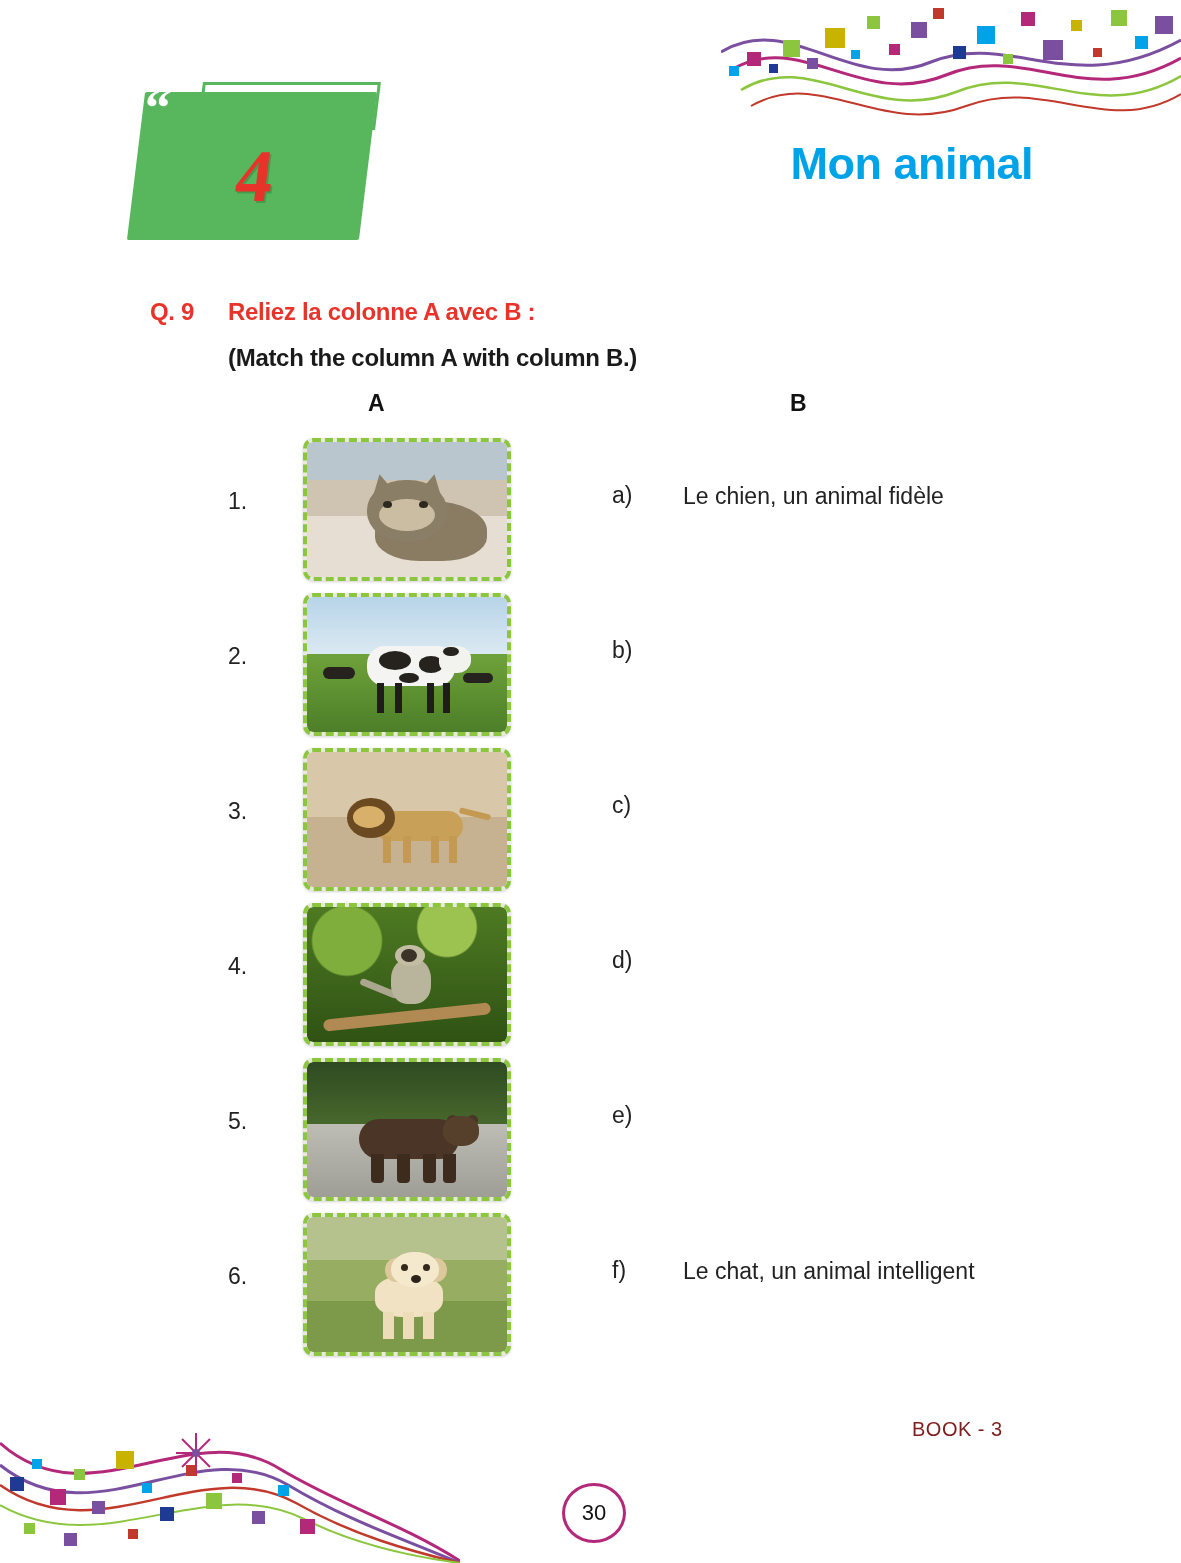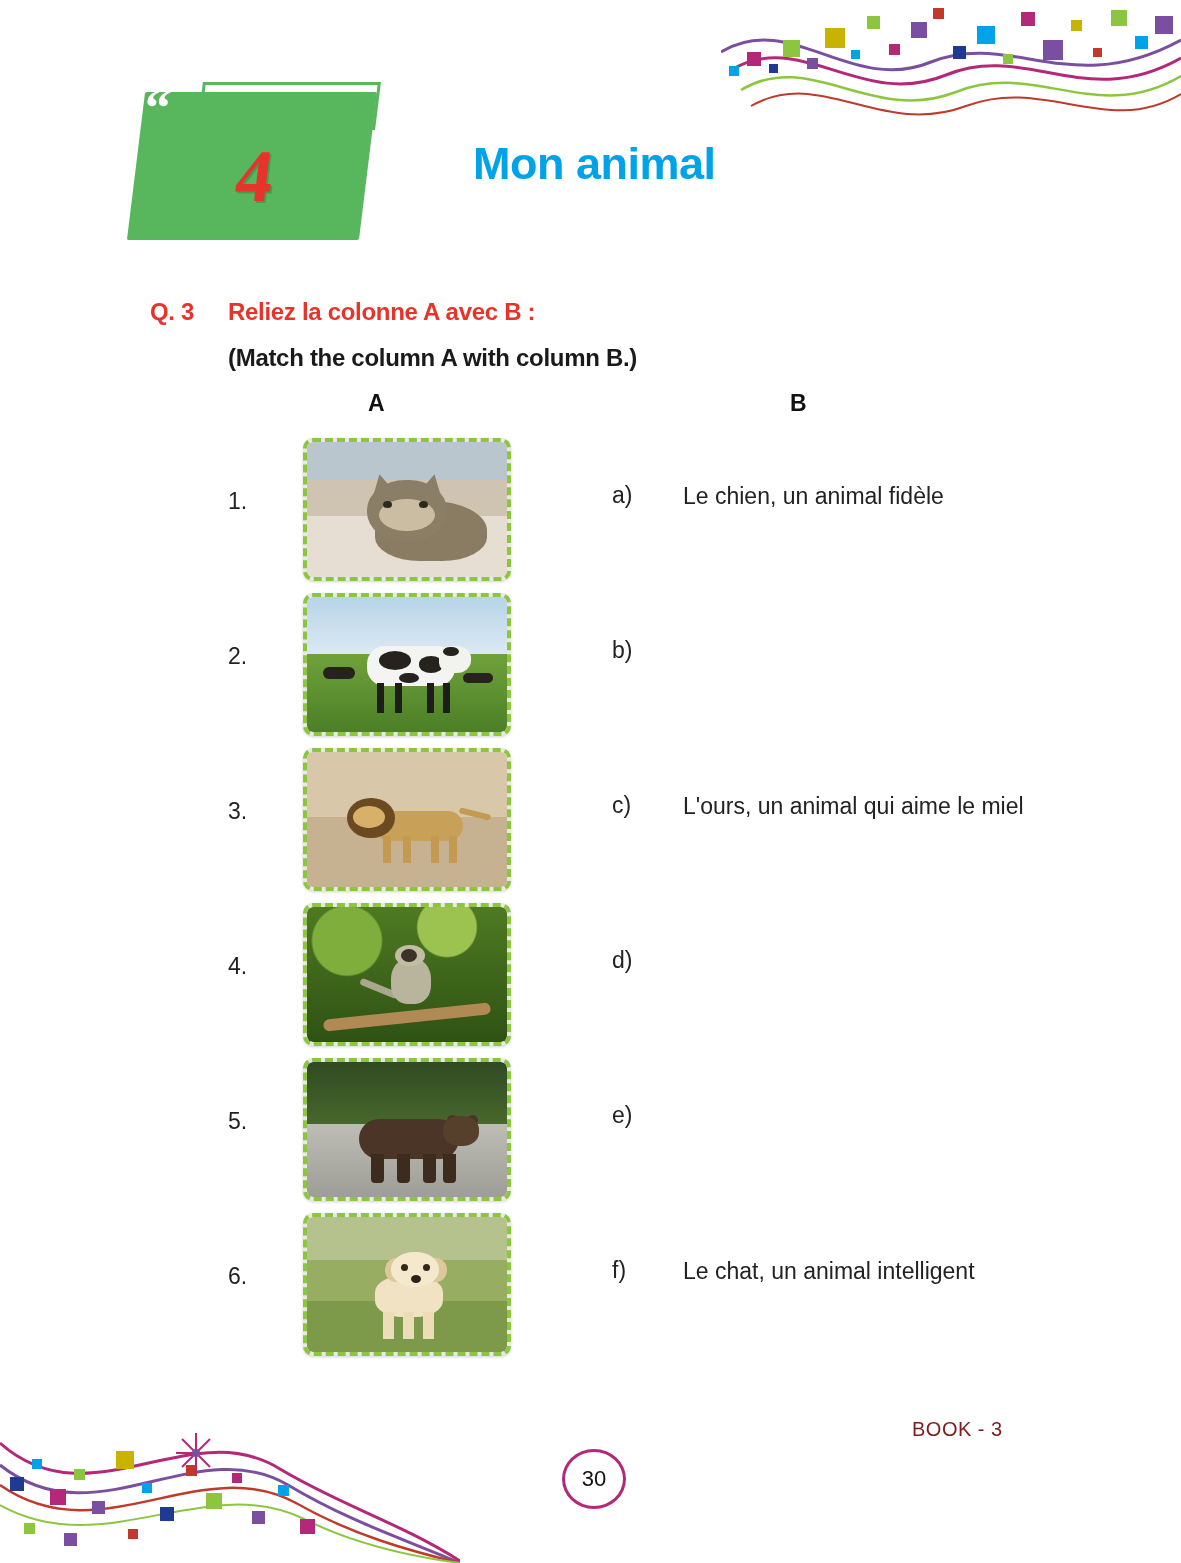--- a/index.html
+++ b/index.html
@@ -95,21 +95,21 @@
     transform: skewX(-7deg);
     text-shadow: 2px 2px 0 rgba(0,0,0,0.15);
   }
 
   
   .title {
     position: absolute;
     right: 148px;
     top: 135px;
     width: 560px;
-    text-align: left;
+    text-align: right;
     color: #00a3e8;
     font-size: 45px;
     font-weight: bold;
     line-height: 1.28;
     letter-spacing: -0.5px;
   }
 
   
   .q-row {
     position: absolute;
@@ -259,21 +259,21 @@
   .dg-ear.l { left:39%; } .dg-ear.r { left:59%; }
   .dg-eye { position:absolute; top:35%; width:7px; height:7px; background:#33291a; border-radius:50%; }
   .dg-eye.l { left:47%; } .dg-eye.r { left:58%; }
   .dg-nose { position:absolute; left:52%; top:43%; width:10px; height:8px; background:#2c2219; border-radius:50%; }
   .dg-leg { position:absolute; width:11px; height:20%; background:#ecdcb8; top:70%; }
 
   
   .page-badge {
     position: absolute;
     left: 562px;
-    top: 1449px;
+    top: 1483px;
     width: 64px;
     height: 60px;
     text-align: right;
   }
   .page-badge .flower {
     position: absolute;
     inset: 0;
     background: #ffffff;
     border: 3px solid #b4287a;
     border-radius: 50%;
@@ -337,21 +337,21 @@
   <div class="lesson-folder"></div>
   <div class="lesson-quote">“</div>
   <div class="lesson-number">4</div>
 </div>
 
 <div class="title">
   <div>Mon animal</div>
 </div>
 
 <div class="q-row">
-  <span class="q-label">Q. 3</span><span>Reliez la colonne A avec B :</span>
+  <span class="q-label">Q. 9</span><span>Reliez la colonne A avec B :</span>
 </div>
 <div class="q-sub">(Match the column A with column B.)</div>
 
 <div class="col-head-a">A</div>
 <div class="col-head-b">B</div>
 
 <div class="match-area">
 
   <div class="match-row">
     <div class="row-num">1.</div>
@@ -409,21 +409,20 @@
           <div class="lion-leg" style="left:38%;"></div>
           <div class="lion-leg" style="left:48%;"></div>
           <div class="lion-leg" style="left:62%;"></div>
           <div class="lion-leg" style="left:71%;"></div>
           <div class="lion-mane"></div>
           <div class="lion-head"></div>
         </div>
       </div>
     </div>
     <div class="row-letter">c)</div>
-    <div class="row-text">L'ours, un animal qui aime le miel</div>
   </div>
 
   <div class="match-row">
     <div class="row-num">4.</div>
     <div class="photo-frame">
       <div class="photo-inner">
         <div class="scene">
           <div class="mk-bg"></div>
           <div class="mk-branch"></div>
           <div class="mk-tail"></div>

